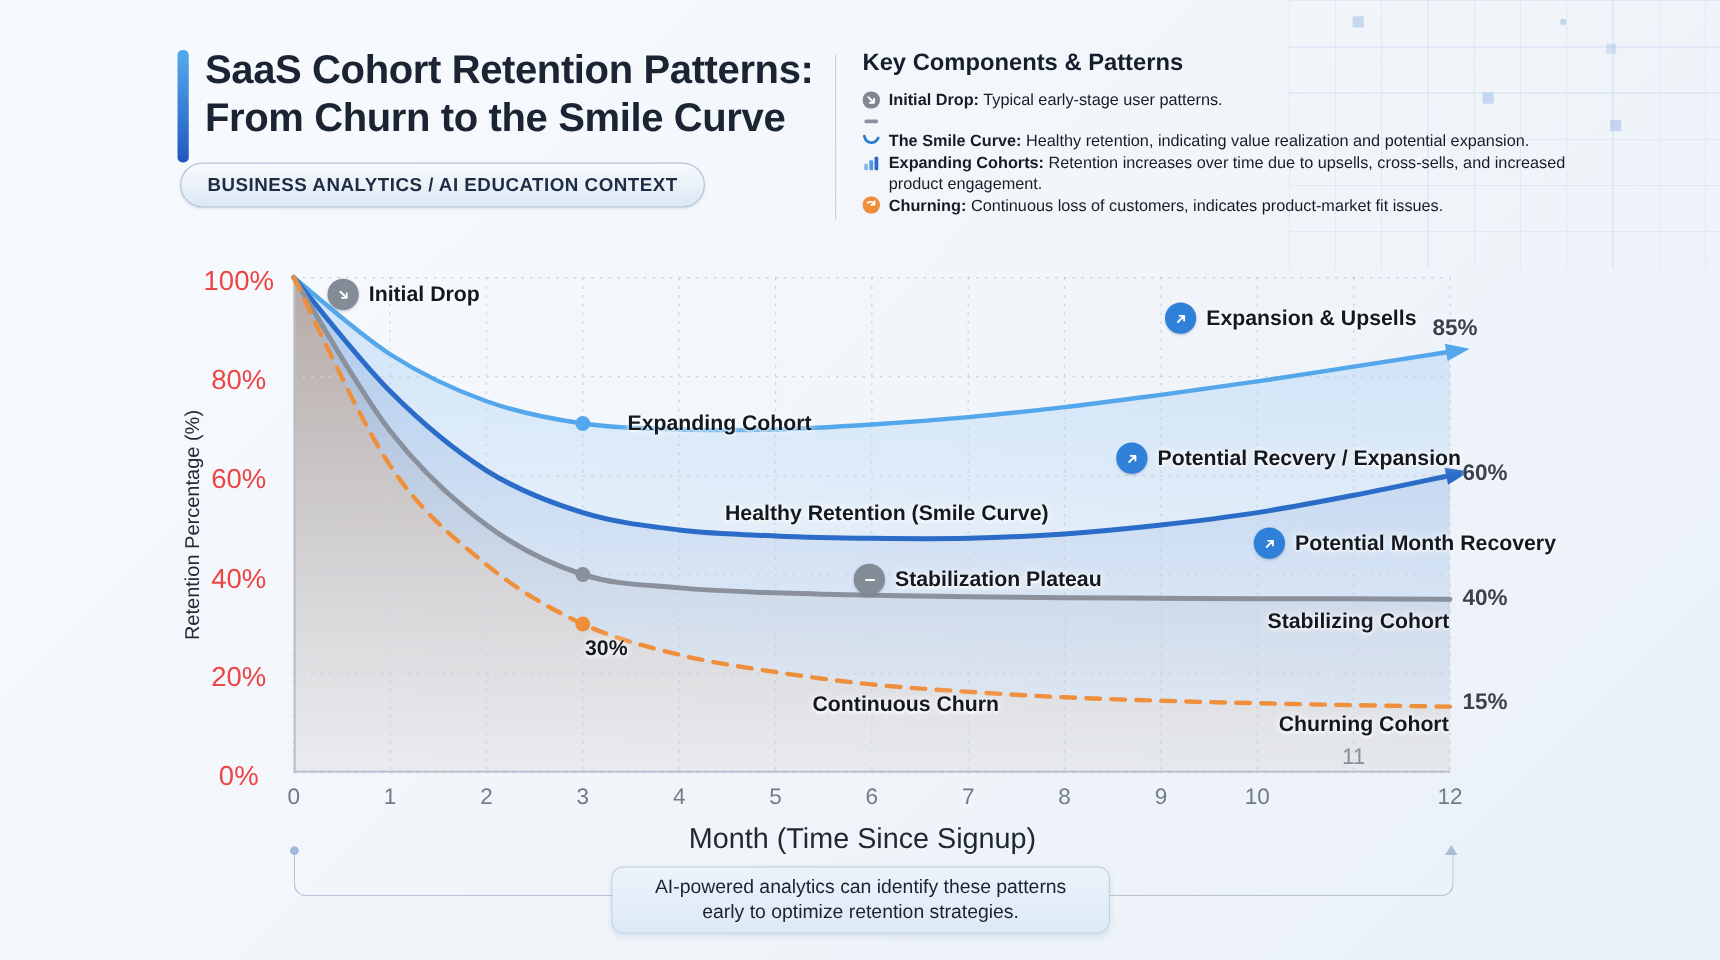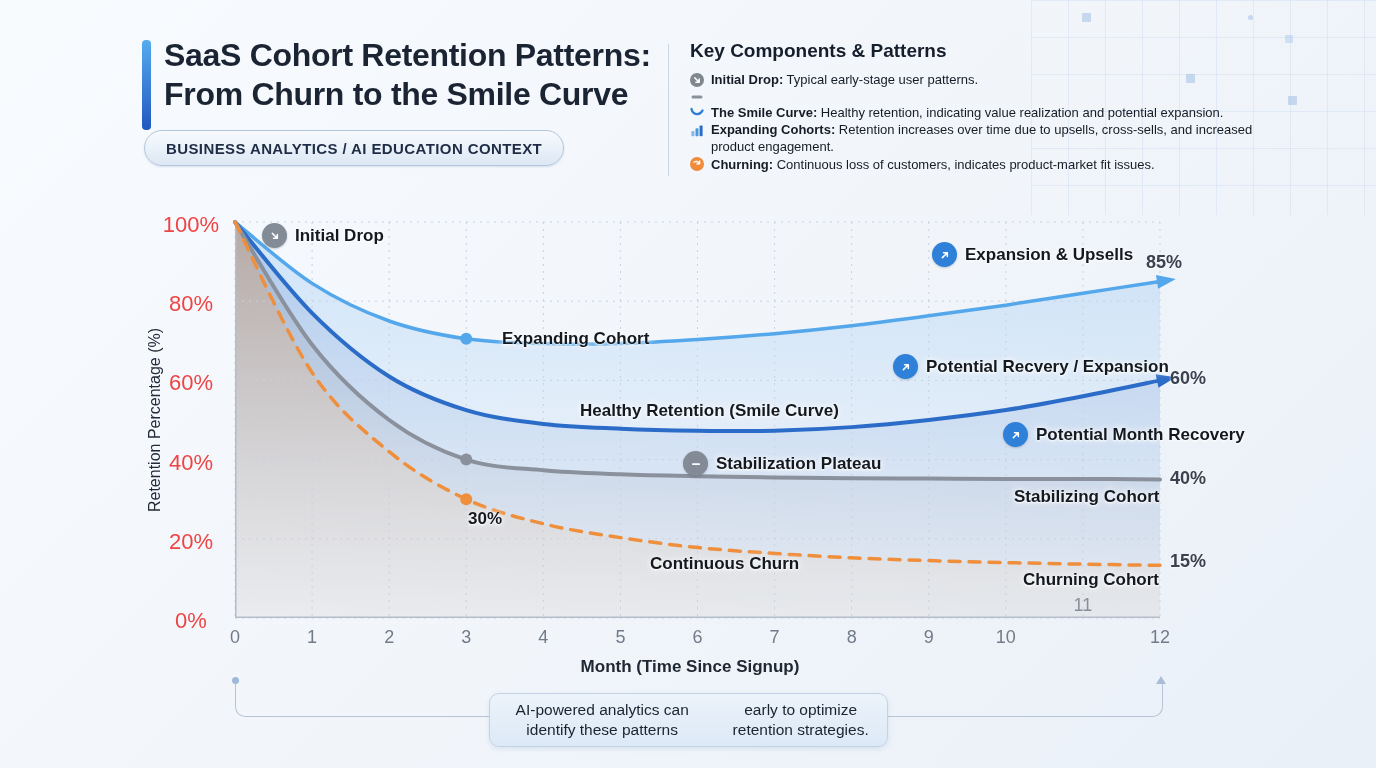--- a/index.html
+++ b/index.html
@@ -33,21 +33,21 @@
   .legend h2{margin:0 0 9px 0;font-size:19px;font-weight:700;color:#151e2c;}
   .legend-item{display:flex;align-items:flex-start;gap:7px;font-size:13px;line-height:17.3px;color:#161c26;}
   .legend-item .li-icon{flex:0 0 14px;width:14px;height:14px;margin-top:1.5px;}
   .legend-item b{font-weight:700;}
   
   .y-axis-title{position:absolute;left:155px;top:420px;transform:translate(-50%,-50%) rotate(-90deg);
     font-size:16px;color:#222a38;font-weight:500;white-space:nowrap;}
   .y-tick{position:absolute;width:62px;text-align:center;font-size:22px;color:#ef4444;}
   .x-tick{position:absolute;width:40px;text-align:center;font-size:18px;color:#717b89;}
   .x-axis-title{position:absolute;left:690px;top:657px;transform:translateX(-50%);
-    font-size:17px;color:#20283400;color:#202834;font-weight:700;}
+    font-size:23px;color:#20283400;color:#202834;font-weight:400;}
   #plot{position:absolute;left:235px;top:222px;overflow:visible;}
   .grid{stroke:#c8d1dd;stroke-width:1;stroke-dasharray:2 5;}
   .axis{stroke:#b4bdc9;stroke-width:1.5;}
   
   .anno{position:absolute;display:flex;align-items:center;gap:8px;white-space:nowrap;
     font-size:17px;font-weight:600;color:#14181f;
     text-shadow:0 1px 2px rgba(255,255,255,.95),0 0 6px rgba(255,255,255,.85),0 0 10px rgba(255,255,255,.7);}
   .anno .circ{width:25px;height:25px;border-radius:50%;display:flex;align-items:center;justify-content:center;
     box-shadow:0 1px 2px rgba(40,60,90,.25);flex:0 0 25px;}
   .circ.blue{background:#2f80d8;}
@@ -57,21 +57,21 @@
   
   .bracket{position:absolute;left:235px;top:684px;width:926px;height:32px;
     border-left:1.5px solid #b6c4d6;border-right:1.5px solid #b6c4d6;border-bottom:1.5px solid #b6c4d6;
     border-radius:0 0 10px 10px;}
   .bracket-dot{position:absolute;left:232px;top:677px;width:7px;height:7px;border-radius:50%;background:#9fb9da;}
   .bracket-arrow{position:absolute;left:1156px;top:676px;width:0;height:0;
     border-left:5px solid transparent;border-right:5px solid transparent;border-bottom:8px solid #a9bdd6;}
   .note-box{position:absolute;left:489px;top:693px;width:397px;height:52px;border-radius:10px;
     border:1px solid #c2d3e6;background:linear-gradient(180deg,#ecf3fa,#dce9f6);
     box-shadow:0 2px 5px rgba(110,140,180,.18);
-    display:flex;align-items:center;justify-content:center;
+    display:flex;flex-direction:column;align-items:center;justify-content:center;
     font-size:15.5px;line-height:20px;font-weight:500;color:#1b2330;text-align:center;}
 </style>
 </head>
 <body>
 
 <div class="deco-grid"></div>
 <div class="deco-sq" style="left:1082px;top:13px;width:9px;height:9px;"></div>
 <div class="deco-sq" style="left:1186px;top:74px;width:9px;height:9px;"></div>
 <div class="deco-sq" style="left:1285px;top:35px;width:8px;height:8px;opacity:.7;"></div>
 <div class="deco-sq" style="left:1288px;top:96px;width:9px;height:9px;"></div>

